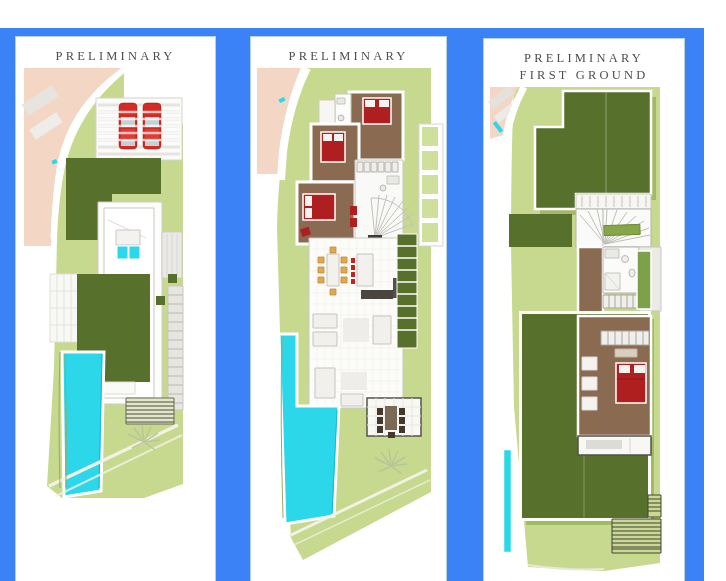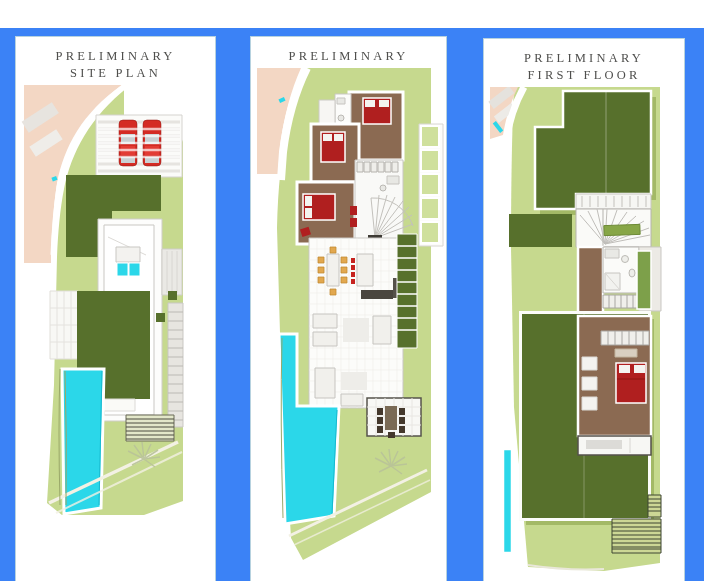--- a/index.html
+++ b/index.html
@@ -17,21 +17,20 @@
   svg line, svg path, svg rect, svg circle, svg ellipse{vector-effect:non-scaling-stroke;}
 </style>
 </head>
 <body>
 
 <div class="page">
 
   <section class="panel" id="panel-site">
     <h2 class="panel-title">
       <span class="t-line">PRELIMINARY</span>
-      <span class="t-line">SITE PLAN</span>
     </h2>
     <svg class="plan" viewBox="0 0 199 500">
 
       <path d="M8,0 H106 C66,28 48,62 41,98 C38,118 36,142 35,166 L35,178 H8 Z" fill="#f3d7c4"></path>
       <g fill="#e7e4df">
         <rect x="6" y="26" width="36" height="13" transform="rotate(-33 24 32)"></rect>
         <rect x="14" y="52" width="32" height="12" fill="#efede9" transform="rotate(-33 30 58)"></rect>
       </g>
       <path d="M113,0 C72,30 52,66 45,102 C42,122 40,146 39,170" stroke="#ffffff" stroke-width="9" fill="none"></path>
       <rect x="36" y="92" width="5" height="4" transform="rotate(-20 38 94)" fill="#2bd7e9"></rect>
@@ -338,21 +337,21 @@
           <line x1="140" y1="398" x2="156" y2="396"></line>
         <line x1="140" y1="398" x2="151" y2="406"></line>
           <line x1="140" y1="398" x2="128" y2="404"></line>
       </g>
     </svg>
   </section>
 
   <section class="panel" id="panel-first">
     <h2 class="panel-title">
       <span class="t-line">PRELIMINARY</span>
-      <span class="t-line">FIRST FLOOR</span>
+      <span class="t-line">FIRST GROUND</span>
     </h2>
     <svg class="plan" viewBox="0 0 200 500">
       <path d="M30,0 H176 V476 L120,484 L44,480 L30,320 L27,160 C27,100 28,40 30,0 Z" fill="#c6d98e"></path>
       <path d="M6,0 L34,0 C27,14 22,30 19,48 L6,52 Z" fill="#f3d7c4"></path>
       <g>
         <rect x="4" y="6" width="26" height="9" fill="#e5e2dd" transform="rotate(-38 17 10)"></rect>
         <rect x="10" y="22" width="22" height="8" fill="#edebe7" transform="rotate(-38 21 26)"></rect>
       </g>
       <path d="M40,0 C31,16 25,34 22,54" stroke="#ffffff" stroke-width="7" fill="none"></path>
       <rect x="12" y="34" width="4" height="12" transform="rotate(-38 14 40)" fill="#2bd7e9"></rect>

